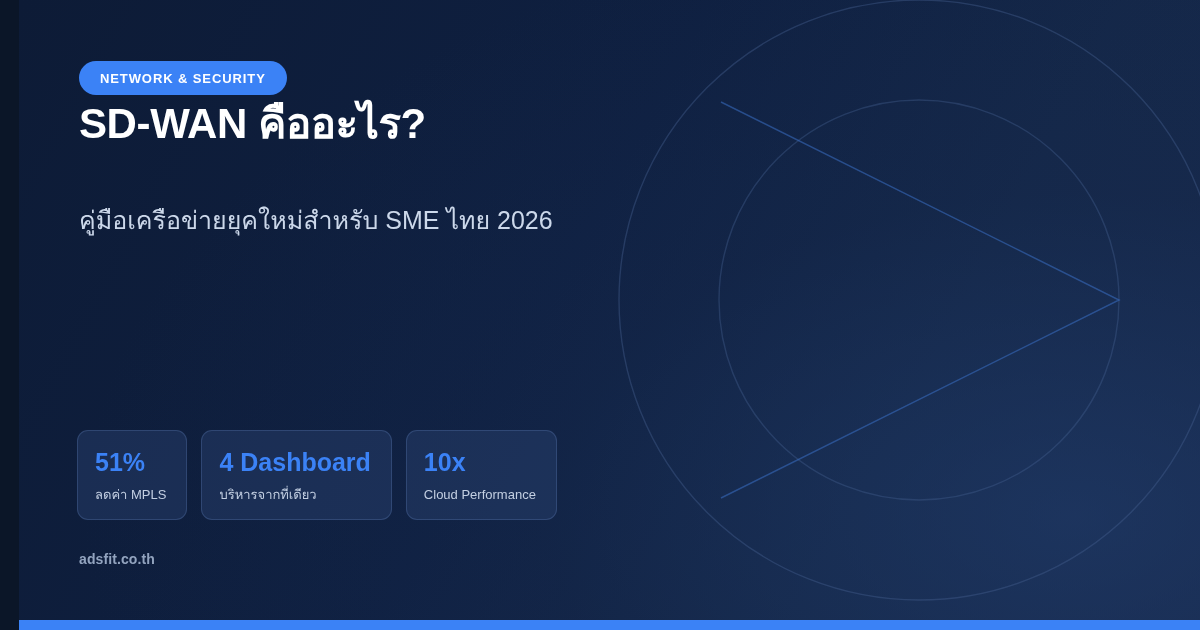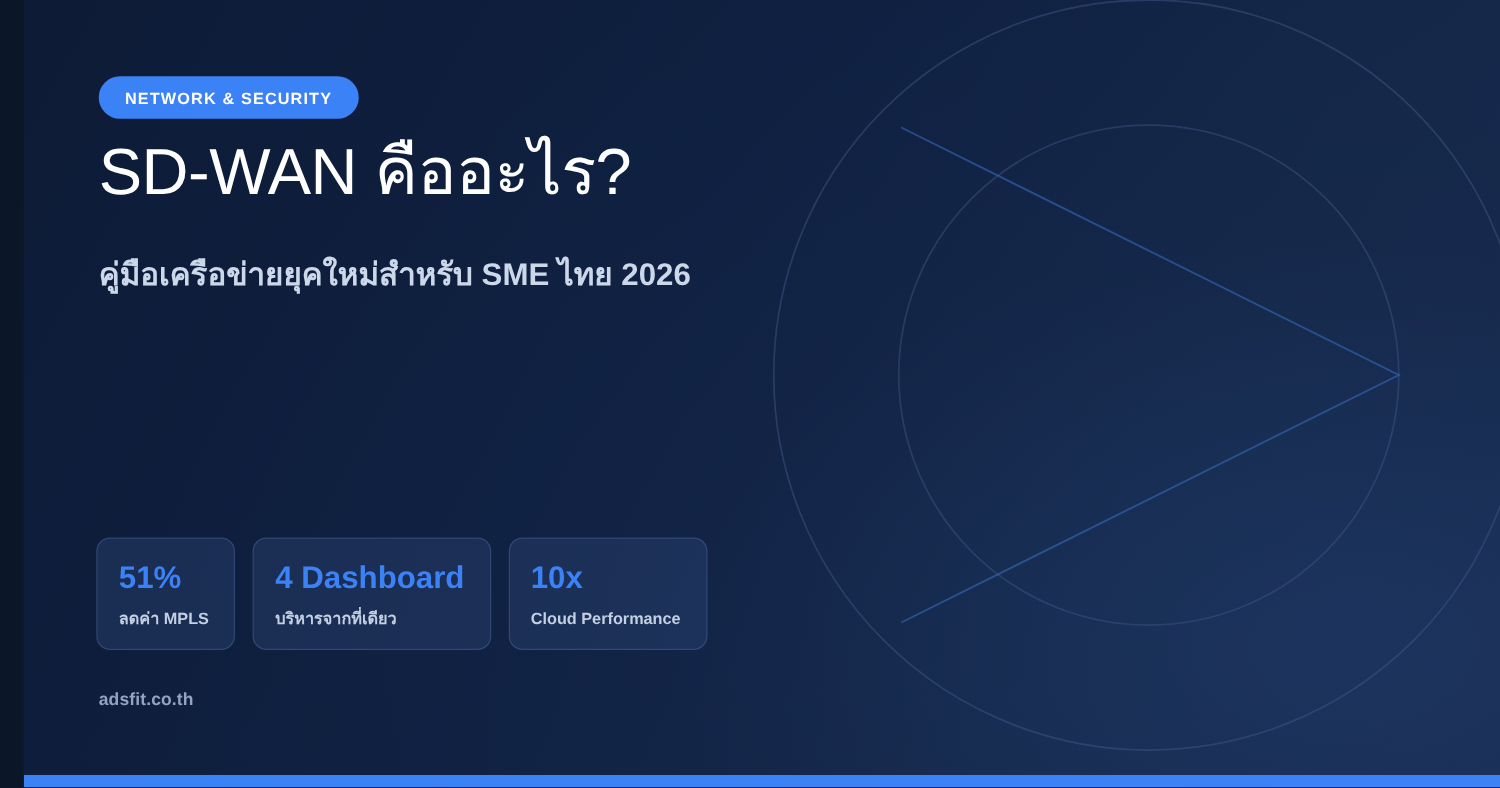--- a/index.html
+++ b/index.html
@@ -59,39 +59,39 @@
     background: #3b82f6;
     color: #ffffff;
     font-size: 13px;
     font-weight: bold;
     letter-spacing: 0.9px;
     white-space: nowrap;
   }
 
   .title {
     position: absolute;
-    top: 108px;
+    top: 94px;
     left: 0;
     margin: 0;
-    font-size: 52px;
+    font-size: 42px;
     line-height: 60px;
-    font-weight: normal;
+    font-weight: bold;
     color: #ffffff;
     letter-spacing: -0.4px;
     white-space: nowrap;
   }
 
   .subtitle {
     position: absolute;
     top: 203px;
     left: 0;
     margin: 0;
     font-size: 25px;
     line-height: 34px;
-    font-weight: bold;
+    font-weight: normal;
     color: #ccd8ea;
     white-space: nowrap;
   }
 
   
   .stats {
     position: absolute;
     left: 58px;
     top: 430px;
     display: flex;
@@ -113,21 +113,21 @@
     font-weight: bold;
     line-height: 30px;
     color: #3b82f6;
     white-space: nowrap;
   }
   .stat-label {
     display: block;
     margin-top: 9px;
     font-size: 13px;
     line-height: 17px;
-    font-weight: bold;
+    font-weight: normal;
     color: #c3cfe2;
     white-space: nowrap;
   }
 
   
   .footer-url {
     position: absolute;
     left: 60px;
     top: 551px;
     font-size: 14px;

